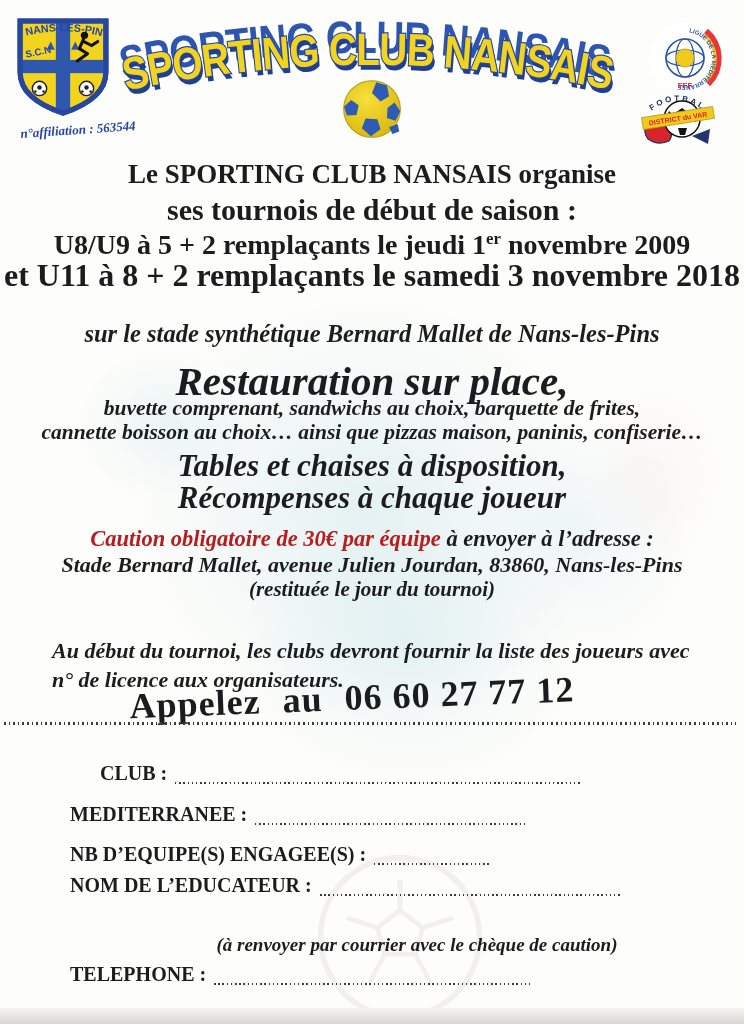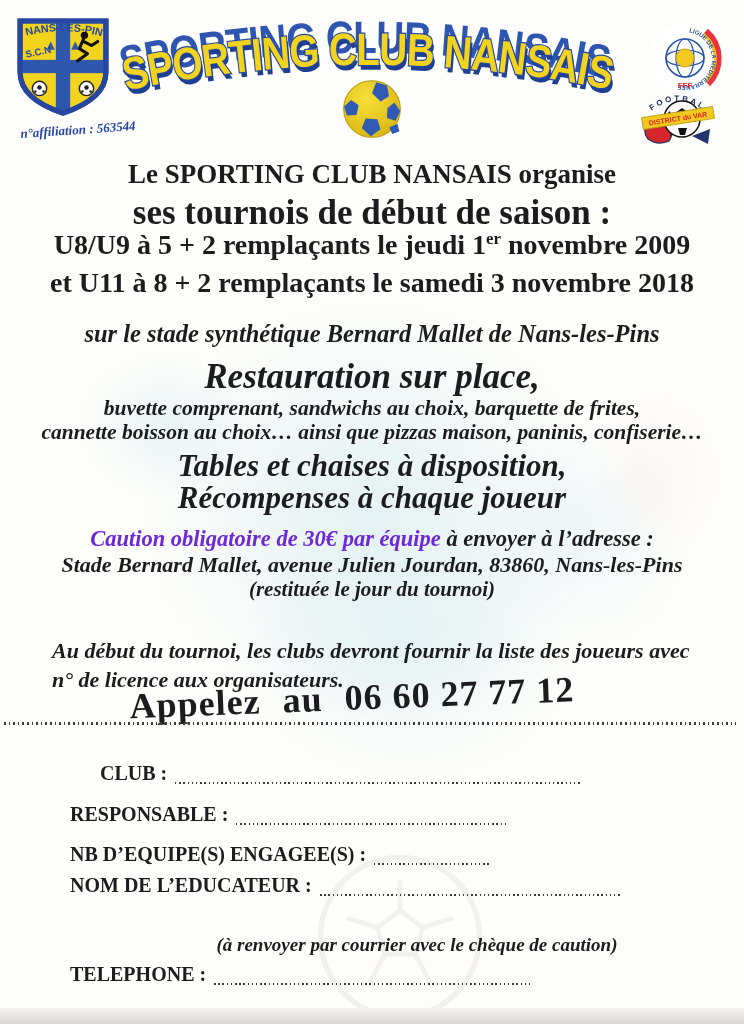--- a/index.html
+++ b/index.html
@@ -18,31 +18,31 @@
   .t-under{fill:#1f3f92;transform:translate(2px,5px);}
   .t-main{fill:#f2d41e;stroke:#2646a0;stroke-width:2.5px;paint-order:stroke;}
   .ball-svg{position:absolute;left:341px;top:78px;width:62px;height:62px;}
   .league-svg{position:absolute;left:646px;top:20px;width:78px;height:78px;}
   .district-svg{position:absolute;left:638px;top:86px;width:80px;height:66px;}
   .wm-ball{position:absolute;left:305px;top:850px;width:190px;height:174px;opacity:.10;z-index:0;}
   
   .b{font-weight:bold;}
   .i{font-style:italic;font-weight:bold;}
   .intro1{top:159px;font-size:27px;}
-  .intro2{top:193px;font-size:35px;}
+  .intro2{top:193px;font-size:30px;}
   .tourn1{top:229px;font-size:28px;}
-  .tourn2{top:267px;font-size:28px;}
+  .tourn2{top:257px;font-size:32px;}
   .venue{top:320px;font-size:24.5px;}
-  .resto{top:357px;font-size:35px;}
+  .resto{top:357px;font-size:41px;}
   .buv1{top:396px;font-size:21.5px;font-style:italic;}
   .buv2{top:420px;font-size:21.5px;}
   .amen1{top:448px;font-size:31px;}
   .amen2{top:480px;font-size:31px;}
   .caution{top:526px;font-size:22.5px;}
-  .caution .red{color:#6d28d9;}
+  .caution .red{color:#b91c1c;}
   .addr{top:552px;font-size:22px;}
   .restit{top:577px;font-size:21px;}
   .license{position:absolute;left:52px;top:636px;width:655px;font-size:22px;line-height:1.32;
            text-align:left;white-space:normal;}
   .appelez{top:676px;font-size:36px;font-weight:bold;letter-spacing:1px;
            transform:rotate(-2.2deg);padding-right:40px;}
   .appelez .gap{display:inline-block;margin-right:22px;}
   .sep{position:absolute;left:4px;right:8px;top:722px;height:3px;
        background:repeating-linear-gradient(90deg,#3a3a3a 0 1.6px,transparent 1.6px 4.6px);}
   
@@ -205,21 +205,21 @@
 
     <div class="abs appelez"><span class="gap">Appelez</span><span class="gap">au</span><span>06 60 27 77 12</span></div>
 
     <div class="sep"></div>
 
     <div class="form-row r1">
       <span>CLUB :</span>
       <span class="dots" style="width:405px"></span>
     </div>
     <div class="form-row r2">
-      <span>RESPONSABLE :</span>
+      <span>MEDITERRANEE :</span>
       <span class="dots" style="width:270px"></span>
     </div>
     <div class="form-row r3">
       <span>NB D’EQUIPE(S) ENGAGEE(S) :</span>
       <span class="dots" style="width:115px"></span>
     </div>
     <div class="form-row r4">
       <span>NOM DE L’EDUCATEUR :</span>
       <span class="dots" style="width:300px"></span>
     </div>

